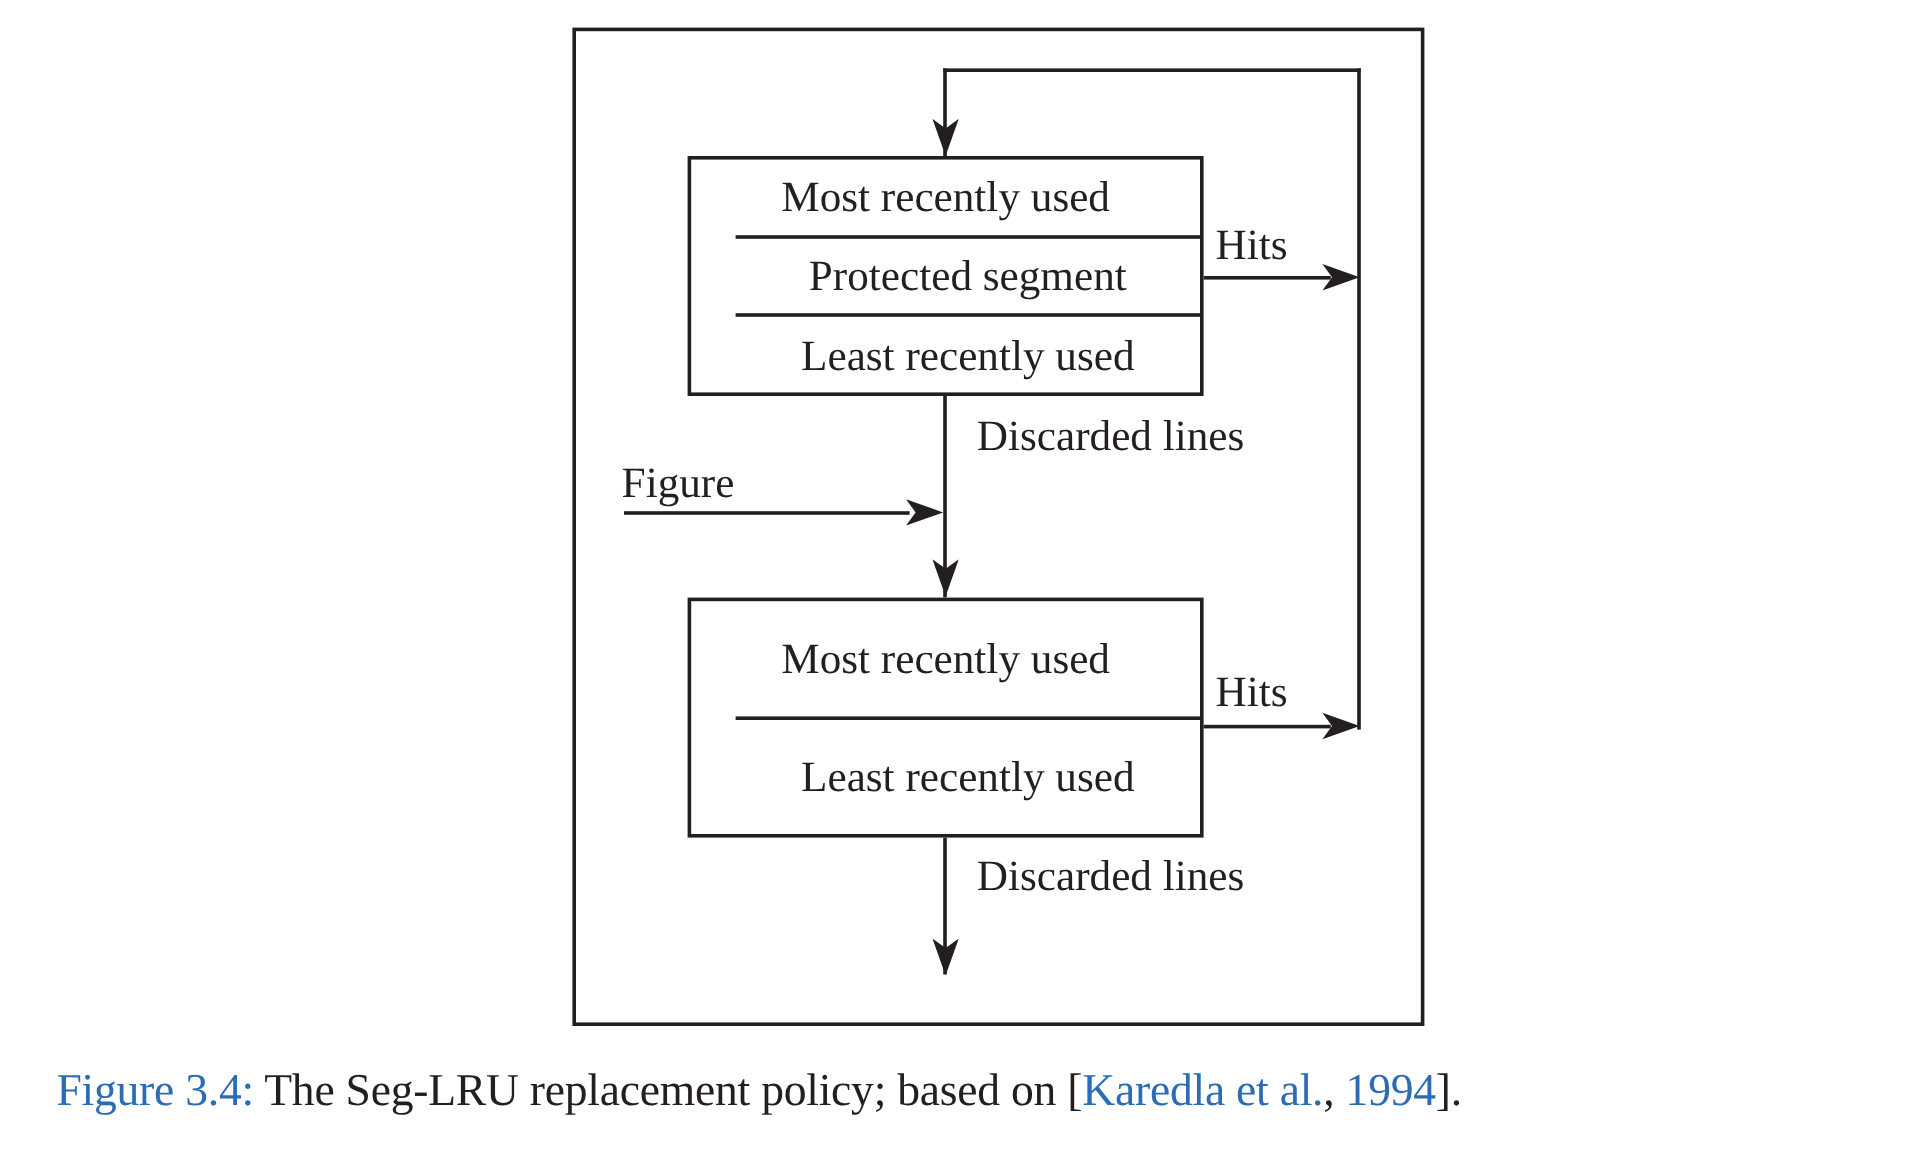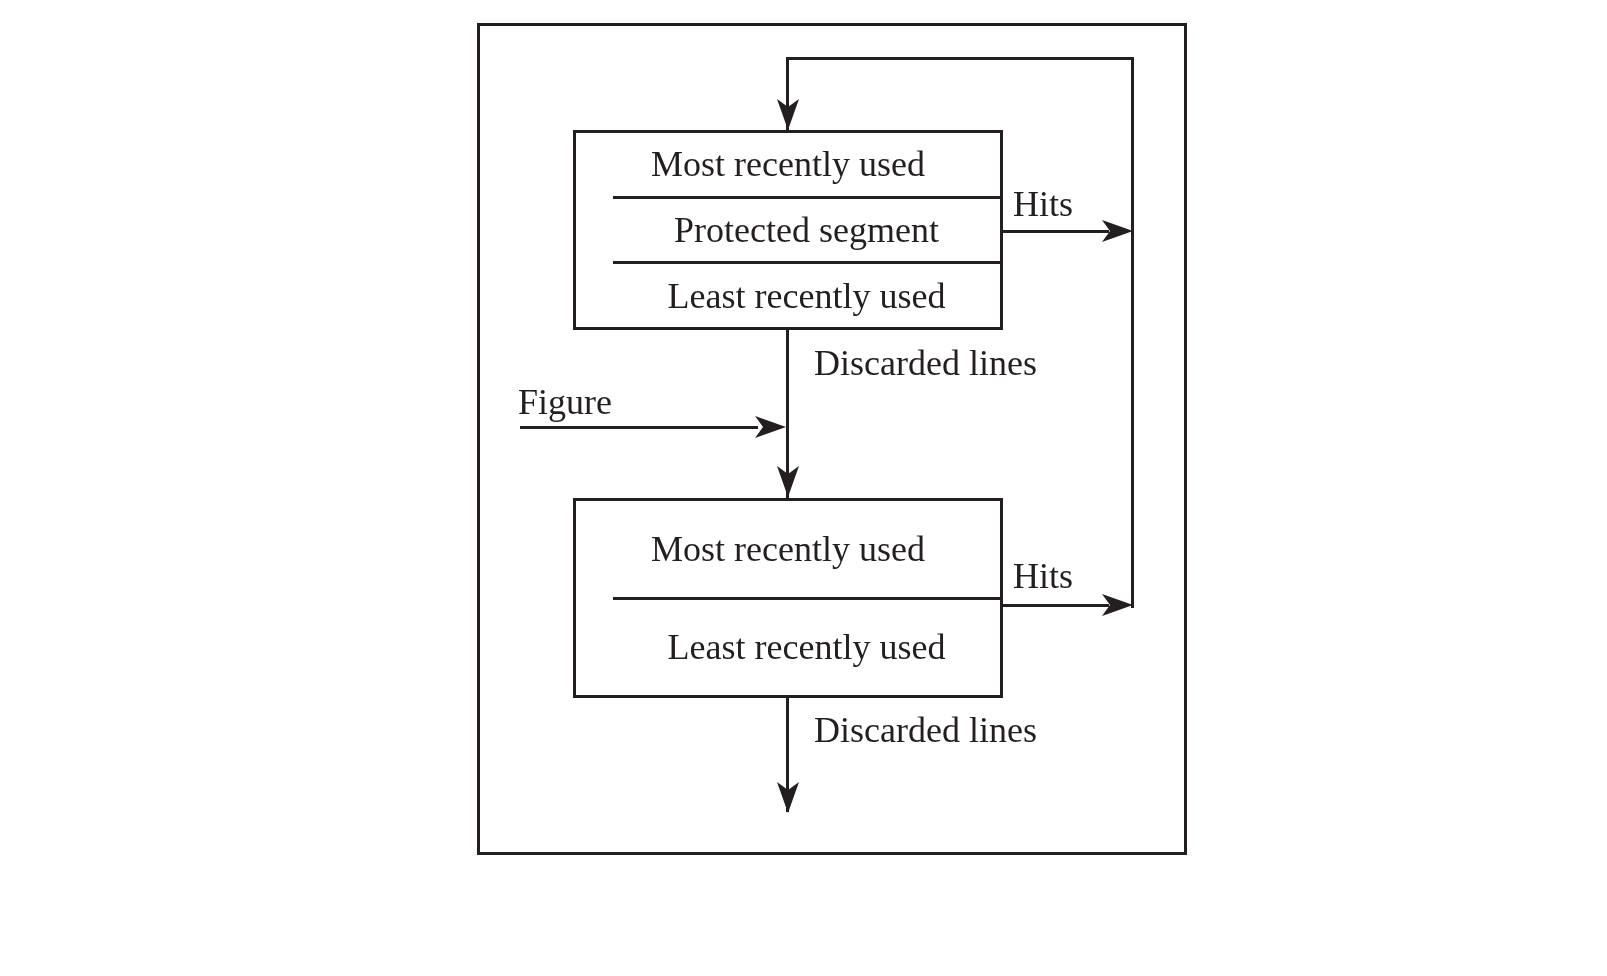--- a/index.html
+++ b/index.html
@@ -111,14 +111,17 @@
     <path d="M34 11 L3 0 L11 11 L3 22 Z" fill="#231f20"></path>
   </svg>
   <div class="lbl center" style="left:1013px;top:556px;width:86px;">Hits</div>
 
   <div class="line" style="left:786px;top:698px;width:3px;height:114px;"></div>
   <svg class="dart" style="left:777px;top:779px;" width="22" height="34" viewBox="0 0 22 34">
     <path d="M11 34 L0 3 L11 11 L22 3 Z" fill="#231f20"></path>
   </svg>
   <div class="lbl" style="left:814px;top:710px;">Discarded lines</div>
 
+  <div class="caption">
+    <span class="blue">Figure 3.4:</span><span class="ink"> The Seg-LRU replacement policy; based on [</span><span class="blue">Karedla et al.</span><span class="ink">, </span><span class="blue">1994</span><span class="ink">].</span>
+  </div>
 
 </div>
 
 </body></html>

